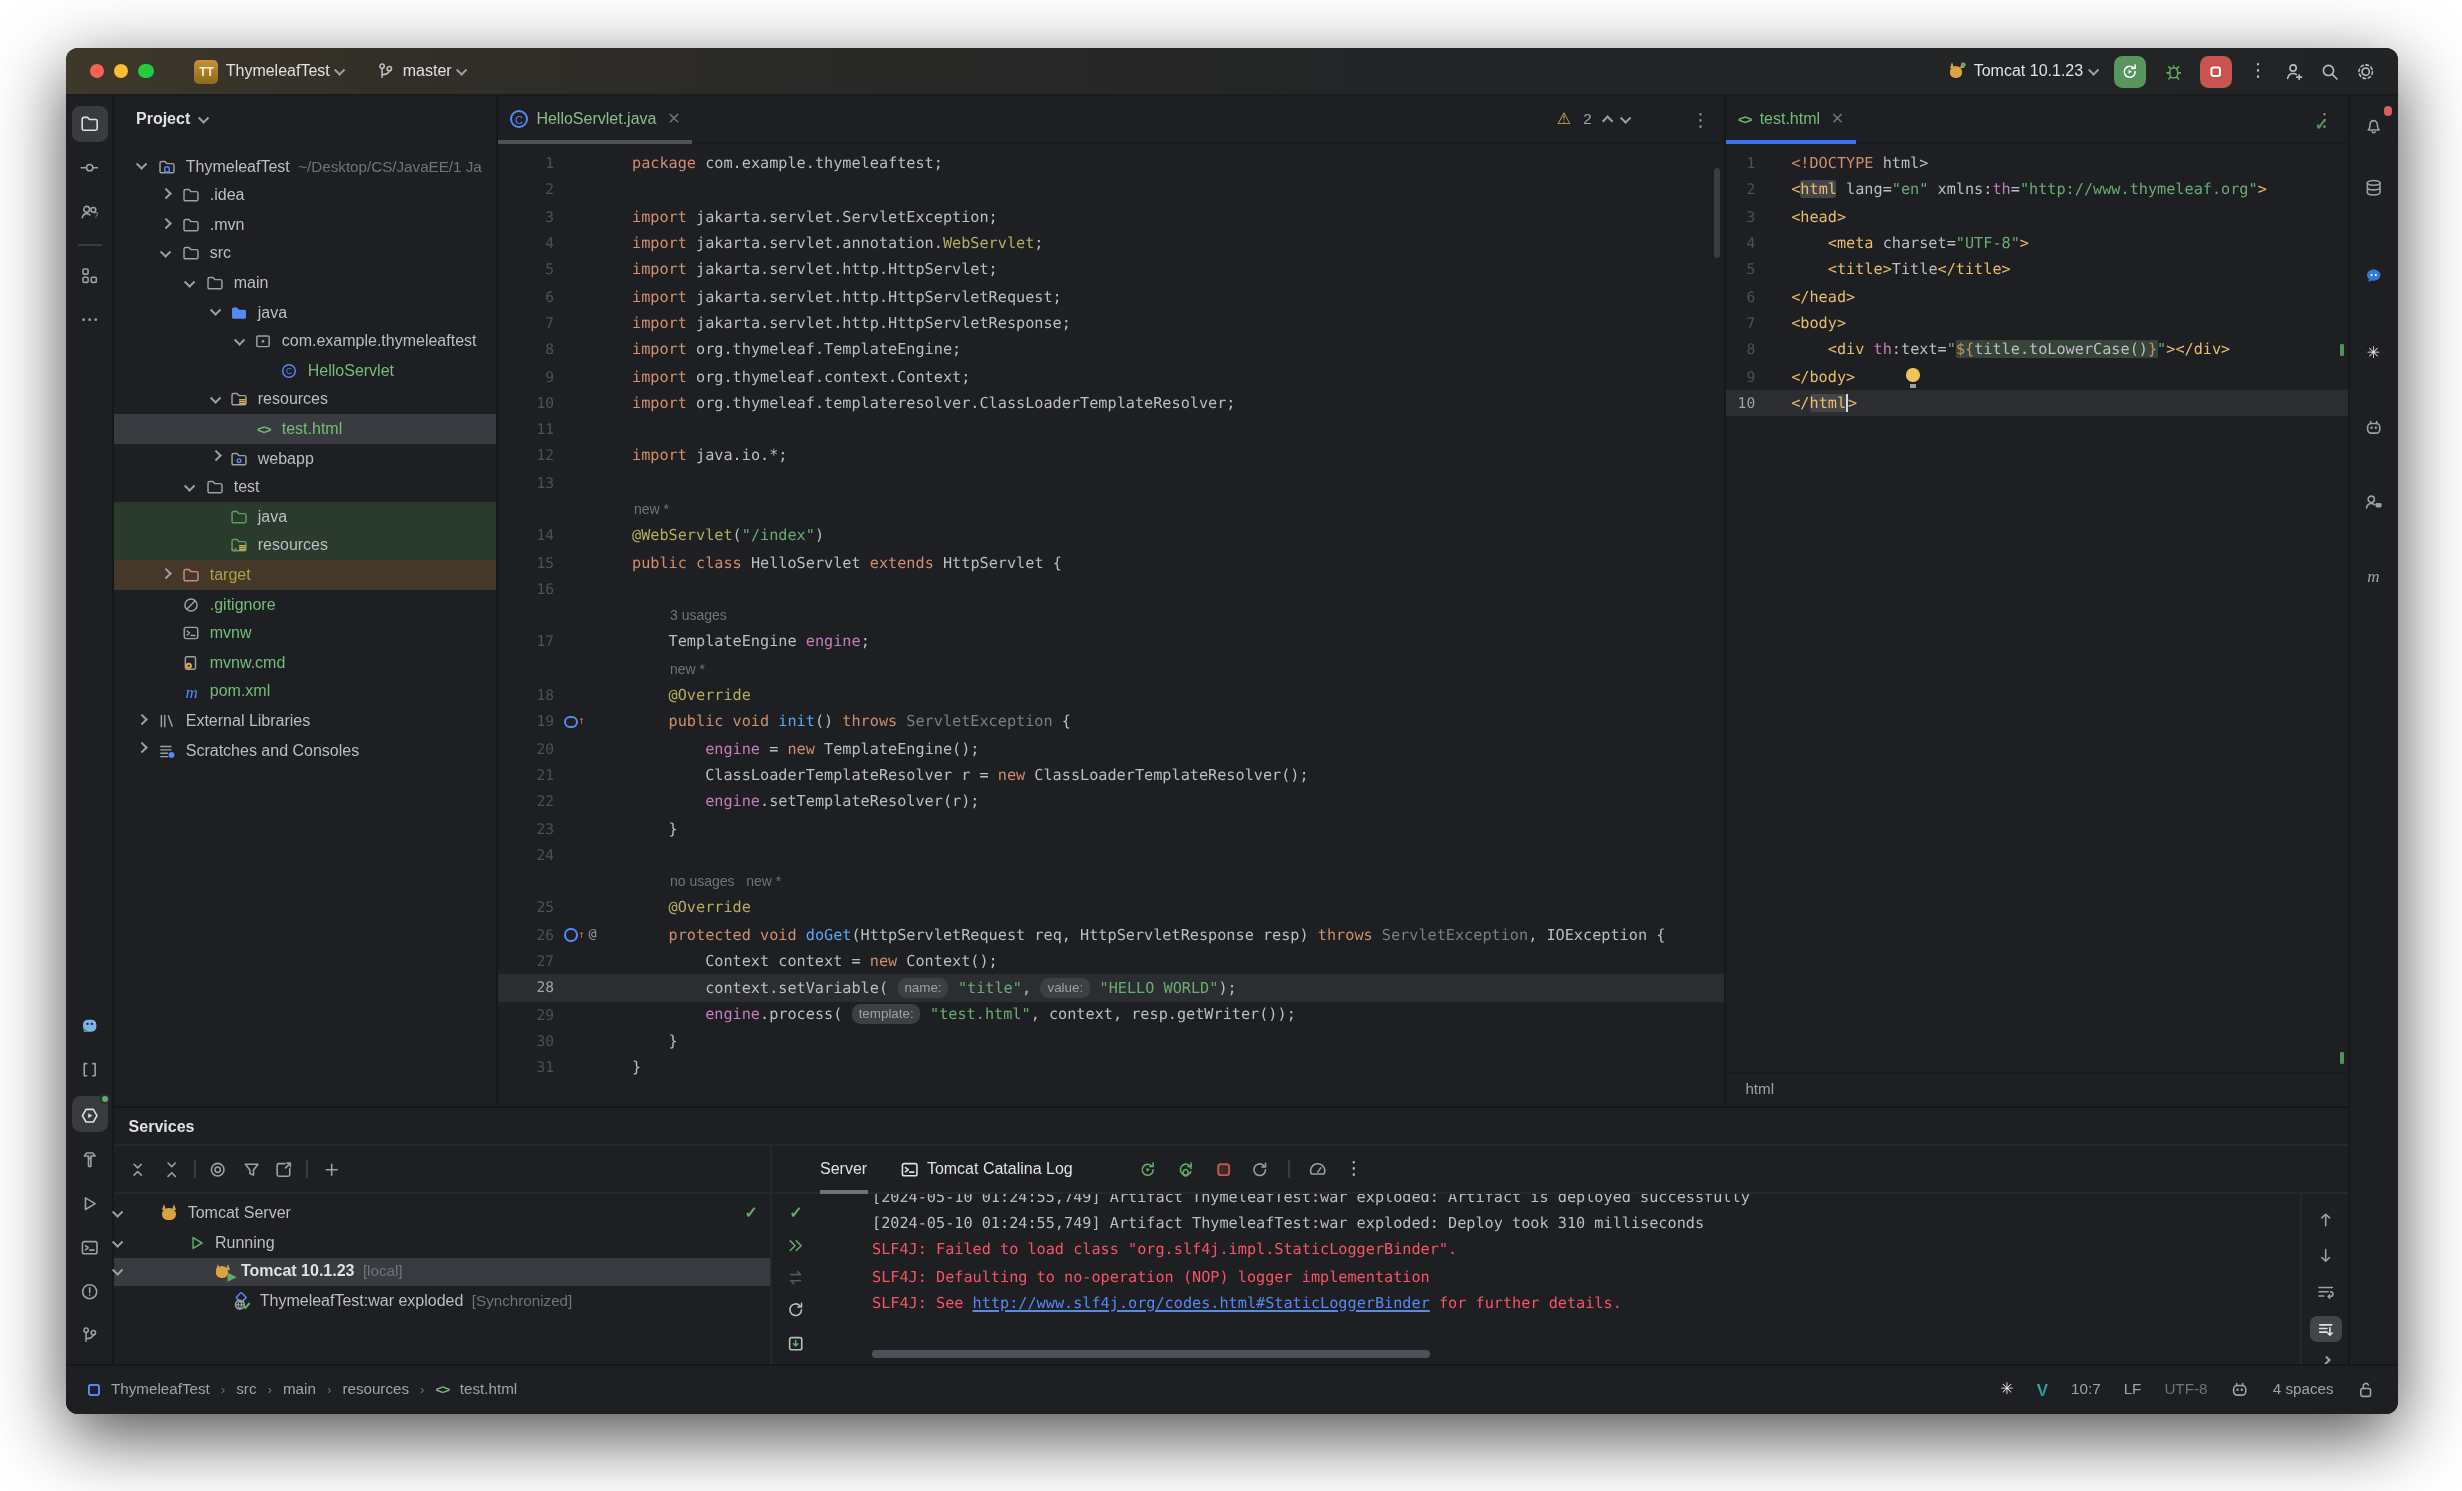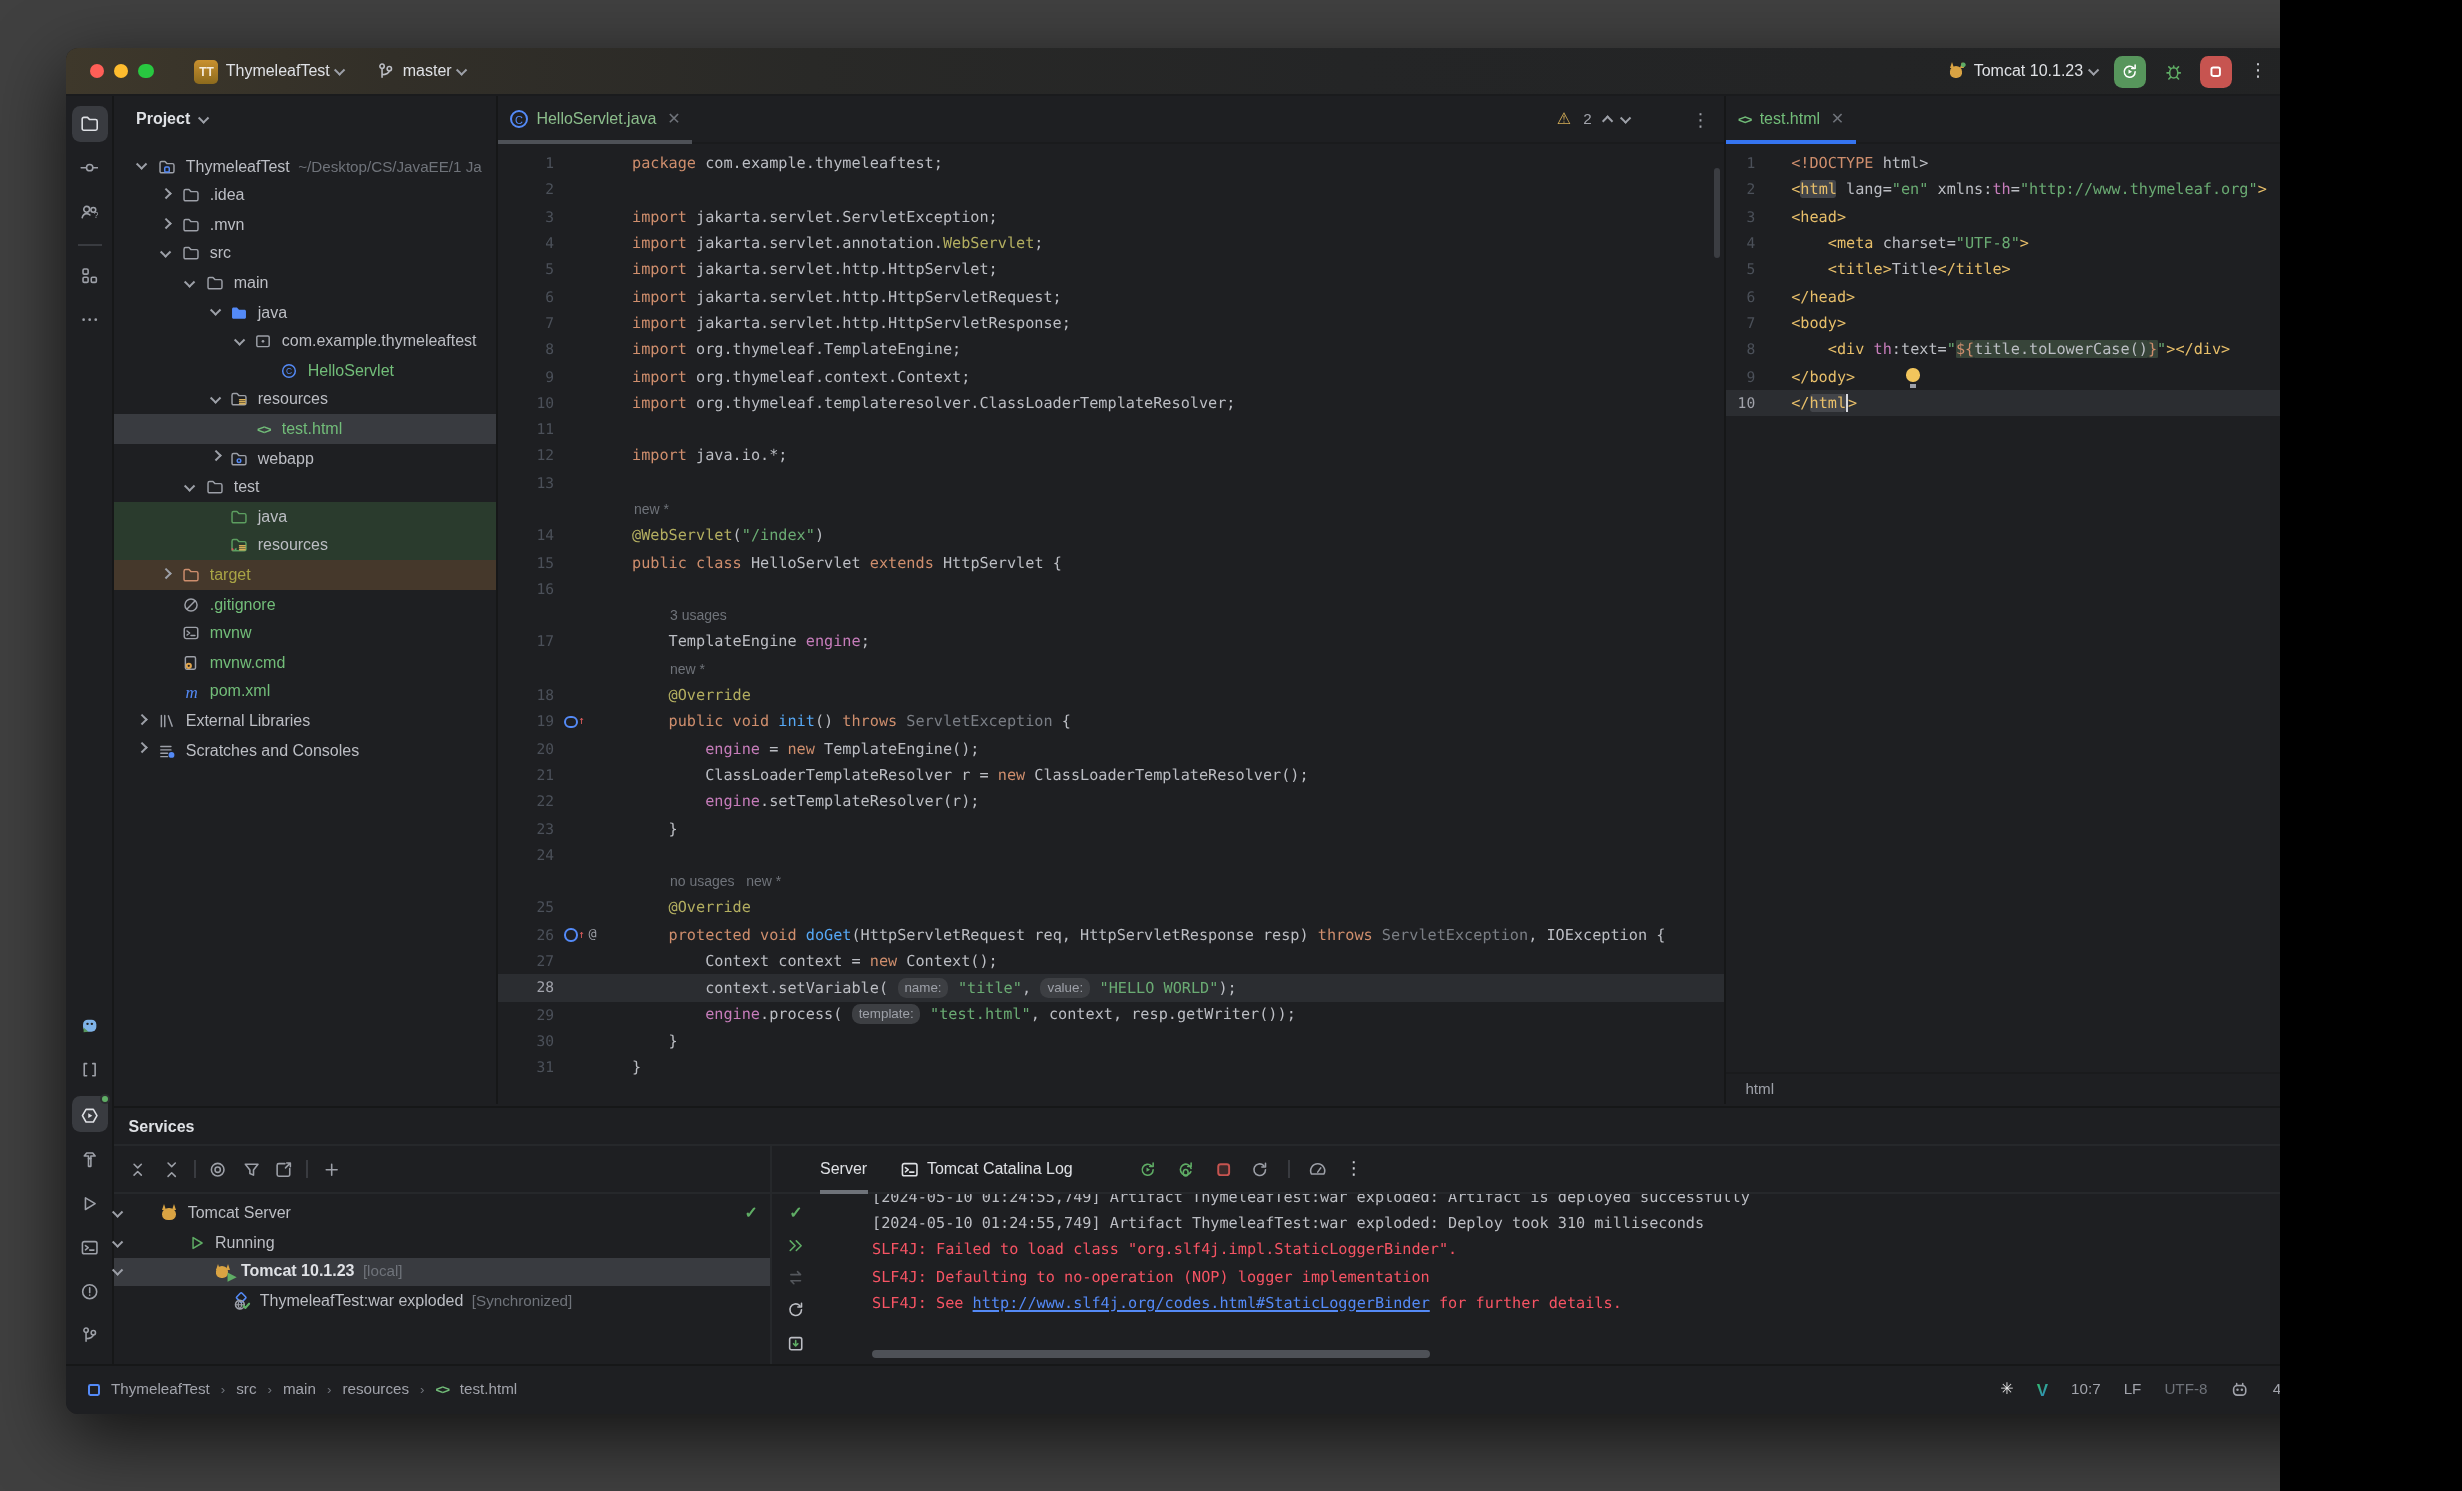--- a/index.html
+++ b/index.html
@@ -1,17 +1,17 @@
 <!DOCTYPE html>
 <html style="font-size:9.7px"><head>
 <meta charset="utf-8">
 <style>
   * { margin:0; padding:0; box-sizing:border-box; }
   html,body { background:#000; }
-  .viewport { position:relative; width:2280px; height:1492px; background:#404040; overflow:hidden; }
+  .viewport { position:relative; width:2462px; height:1492px; background:#ffffff; overflow:hidden; }
   .stage { position:absolute; left:0; top:0; width:1231px; height:746px;
            transform:scale(2); transform-origin:0 0;
            font-family:"Liberation Sans", sans-serif; color:#BCBEC4; }
 
   .window { position:absolute; left:33px; top:24px; width:1166px; height:683px;
             background:#1E1F22; border-radius:6px; overflow:hidden;
             box-shadow:0 11px 36px rgba(0,0,0,.7); }
 
   
   .titlebar { position:absolute; left:0; top:0; right:0; height:24px;

